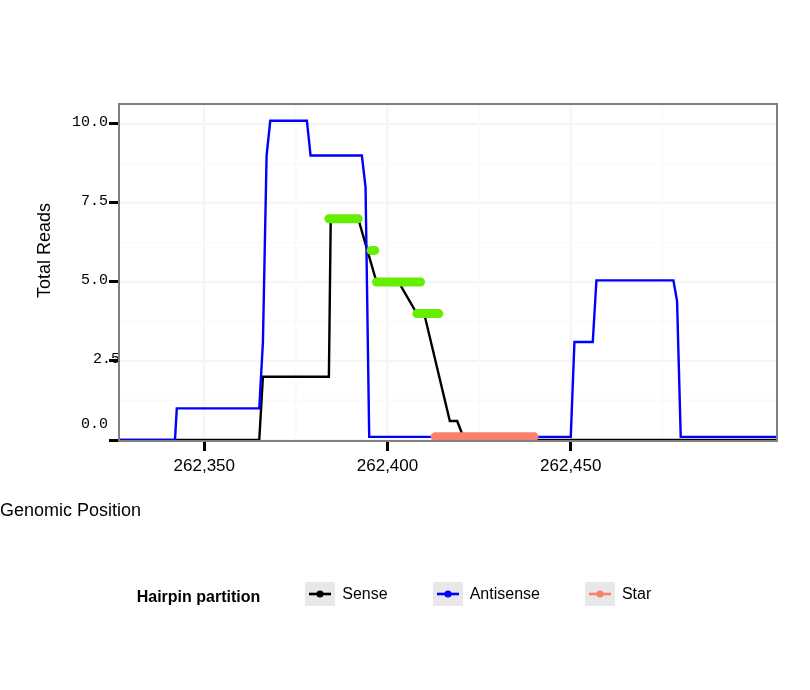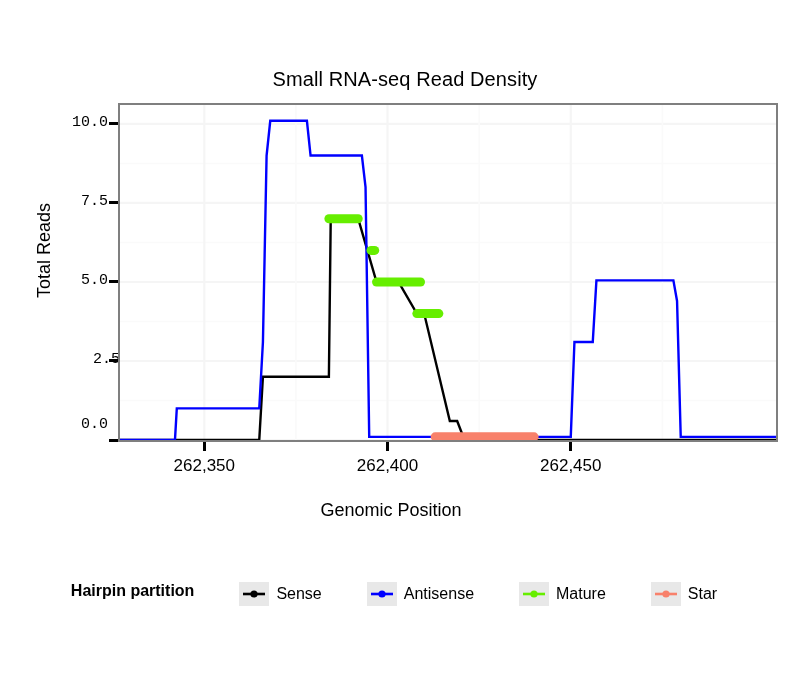--- a/index.html
+++ b/index.html
@@ -39,21 +39,21 @@
     text-align: center;
     font-size: 18px;
     transform: rotate(-90deg);
     transform-origin: center center;
   }
   .x-axis-title {
     position: absolute;
     left: 0;
     top: 500px;
     width: 782px;
-    text-align: center;
+    text-align: left;
     font-size: 18px;
   }
   .panel {
     position: absolute;
     left: 118px;
     top: 103px;
     width: 660px;
     height: 339px;
     background: #ffffff;
     border: 2px solid #7f7f7f;
@@ -89,21 +89,21 @@
     width: 3px;
     height: 9px;
     background: #000;
   }
   .legend {
     position: absolute;
     left: 0;
     top: 582px;
     width: 810px;
     display: flex;
-    align-items: flex-start;
+    align-items: flex-end;
     justify-content: center;
     gap: 0px;
   }
   .legend-title {
     font-size: 16px;
     font-weight: bold;
     margin-right: 22px;
   }
   .legend-item {
     display: flex;
@@ -124,21 +124,20 @@
   .legend-label {
     font-size: 16px;
     margin-right: 14px;
   }
 </style>
 </head>
 <body>
 
 <div id="root">
 
-  <div class="chart-title">Small RNA-seq Read Density</div>
 
   <div class="y-axis-title">Total Reads</div>
 
   <div id="ytick-labels">
       <div class="ytick-label" style="top: 416px; left: 64px; width: 44px;">0.0</div>
       <div class="ytick-label" style="top: 350.991px; left: 76px; width: 44px;">2.5</div>
       <div class="ytick-label" style="top: 271.981px; left: 64px; width: 44px;">5.0</div>
       <div class="ytick-label" style="top: 192.972px; left: 64px; width: 44px;">7.5</div>
       <div class="ytick-label" style="top: 113.962px; left: 64px; width: 44px;">10.0</div>
     </div>
@@ -207,29 +206,20 @@
             <svg width="26" height="20" viewBox="0 0 26 20">
               <line x1="2" y1="10" x2="24" y2="10" stroke="#0000ff" stroke-width="2.6"></line>
               <circle cx="13" cy="10" r="3.6" fill="#0000ff"></circle>
             </svg>
           </div>
           <div class="legend-label">Antisense</div>
         </div>
         <div class="legend-item">
           <div class="legend-key">
             <svg width="26" height="20" viewBox="0 0 26 20">
-              <line x1="2" y1="10" x2="24" y2="10" stroke="#66ee00" stroke-width="2.6"></line>
-              <circle cx="13" cy="10" r="3.6" fill="#66ee00"></circle>
-            </svg>
-          </div>
-          <div class="legend-label">Mature</div>
-        </div>
-        <div class="legend-item">
-          <div class="legend-key">
-            <svg width="26" height="20" viewBox="0 0 26 20">
               <line x1="2" y1="10" x2="24" y2="10" stroke="#f8816b" stroke-width="2.6"></line>
               <circle cx="13" cy="10" r="3.6" fill="#f8816b"></circle>
             </svg>
           </div>
           <div class="legend-label">Star</div>
         </div>
       </div>
   </div>
 
 </div>

